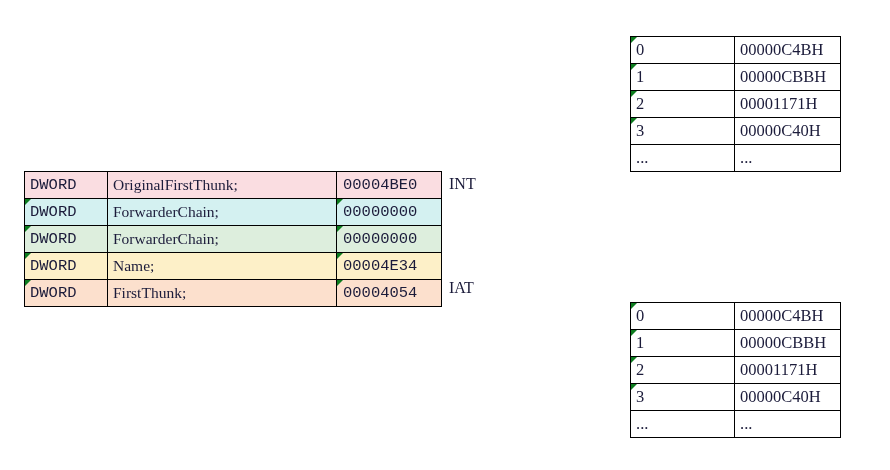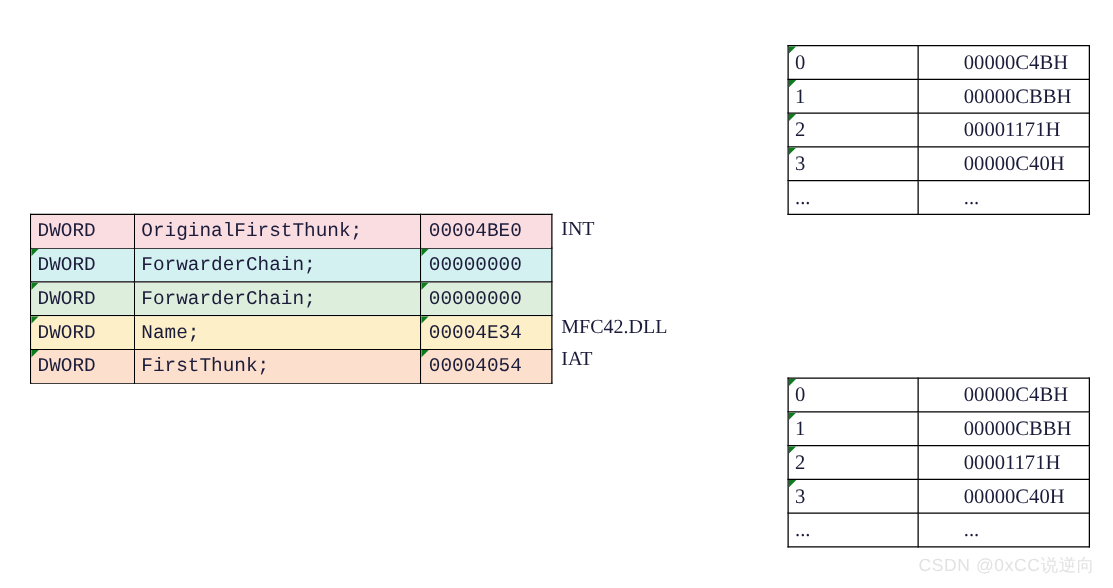--- a/index.html
+++ b/index.html
@@ -63,21 +63,21 @@
     left: 24px;
     top: 171px;
     width: 414px;
   }
   #struct-table td {
     font-family: "Liberation Mono", "DejaVu Sans Mono", monospace;
     font-size: 15.5px;
     letter-spacing: 0px;
   }
   #struct-table .c-type  { width: 82px; }
-  #struct-table .c-field { width: 228px; }
+  #struct-table .c-field { width: 228px; font-family: Liberation Serif, serif; }
   #struct-table .c-val   { width: 104px; margin-left: 19px; }
   #struct-table .c-val .cellpad { text-align: left; padding-left: 6px; }
 
   .row-r0 td { background: #fadde1; }
   .row-r1 td { background: #d4f1f1; }
   .row-r2 td { background: #ddeedd; }
   .row-r3 td { background: #fdf0c8; }
   .row-r4 td { background: #fce0cd; }
 
   
@@ -95,21 +95,21 @@
   #label-int  { top: 171px; }
   #label-dll  { top: 249px; }
   #label-iat  { top: 275px; }
 
   
   .thunk-table {
     left: 630px;
     width: 208px;
   }
   .thunk-table .c-idx { width: 103px; }
-  .thunk-table .c-hex { width: 105px; padding-left: 31px; }
+  .thunk-table .c-hex { width: 105px; }
   .thunk-table td .cellpad {
     font-family: "Liberation Serif", serif;
     font-size: 16.5px;
   }
   #thunk-table-top    { top: 36px; }
   #thunk-table-bottom { top: 302px; }
 
   
   #watermark {
     position: absolute;
@@ -182,21 +182,20 @@
           <span class="cellpad">FirstThunk;</span>
         </td>
         <td class="c-val tri">
           <span class="cellpad">00004054</span>
         </td>
       </tr>
     </tbody>
   </table>
 
   <div class="side-label" id="label-int">INT</div>
-  <div class="side-label" id="label-dll">MFC42.DLL</div>
   <div class="side-label" id="label-iat">IAT</div>
 
   <table class="xl-table thunk-table" id="thunk-table-top">
     <tbody>
       <tr>
         <td class="c-idx tri">
           <span class="cellpad">0</span>
         </td>
         <td class="c-hex">
           <span class="cellpad">00000C4BH</span>
@@ -275,15 +274,14 @@
         <td class="c-idx">
           <span class="cellpad">...</span>
         </td>
         <td class="c-hex">
           <span class="cellpad">...</span>
         </td>
       </tr>
     </tbody>
   </table>
 
-  <div id="watermark">CSDN @0xCC说逆向</div>
 
 </div>
 
 </body></html>

